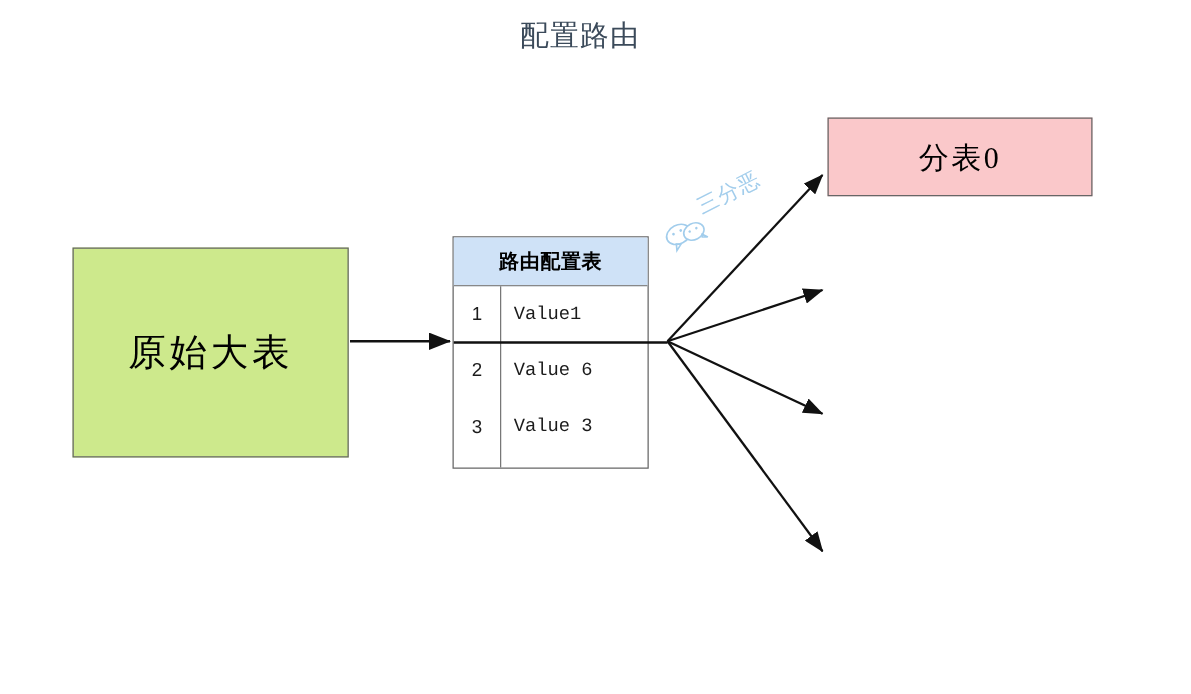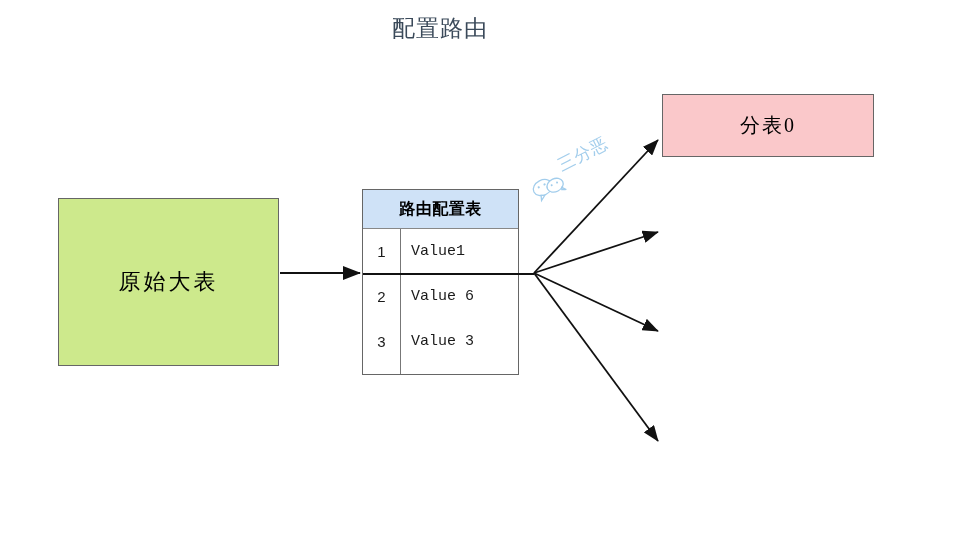--- a/index.html
+++ b/index.html
@@ -18,59 +18,60 @@
     position: absolute;
     left: 0;
     top: 0;
     width: 953px;
     height: 555px;
   }
 
   
   .diagram-title {
     position: absolute;
-    left: 392px;
+    left: 364px;
     top: 13px;
     width: 200px;
     font-family: "Liberation Serif", "DejaVu Serif", serif;
     font-size: 23px;
     letter-spacing: 1px;
     color: #3b4a5a;
     white-space: nowrap;
+    text-align: center;
   }
 
   
   .node {
     position: absolute;
     box-sizing: border-box;
     border: 1.6px solid #666666;
     display: flex;
     align-items: center;
     justify-content: center;
     text-align: center;
     color: #000000;
   }
 
   .node-source {
     left: 58px;
     top: 198px;
     width: 221px;
     height: 168px;
     background: #cde98c;
-    font-size: 22px;
+    font-size: 30px;
     letter-spacing: 3px;
     font-family: "Liberation Serif", "DejaVu Serif", serif;
   }
 
   .node-shard {
     left: 662px;
     width: 212px;
     height: 63px;
     background: #fac8ca;
-    font-size: 20px;
+    font-size: 24px;
     letter-spacing: 2px;
     font-family: "Liberation Serif", "DejaVu Serif", serif;
   }
   .shard-0 { top: 94px; }
   .shard-1 { top: 200px; }
   .shard-2 { top: 305px; }
   .shard-3 { top: 409px; }
 
   
   .route-table {

